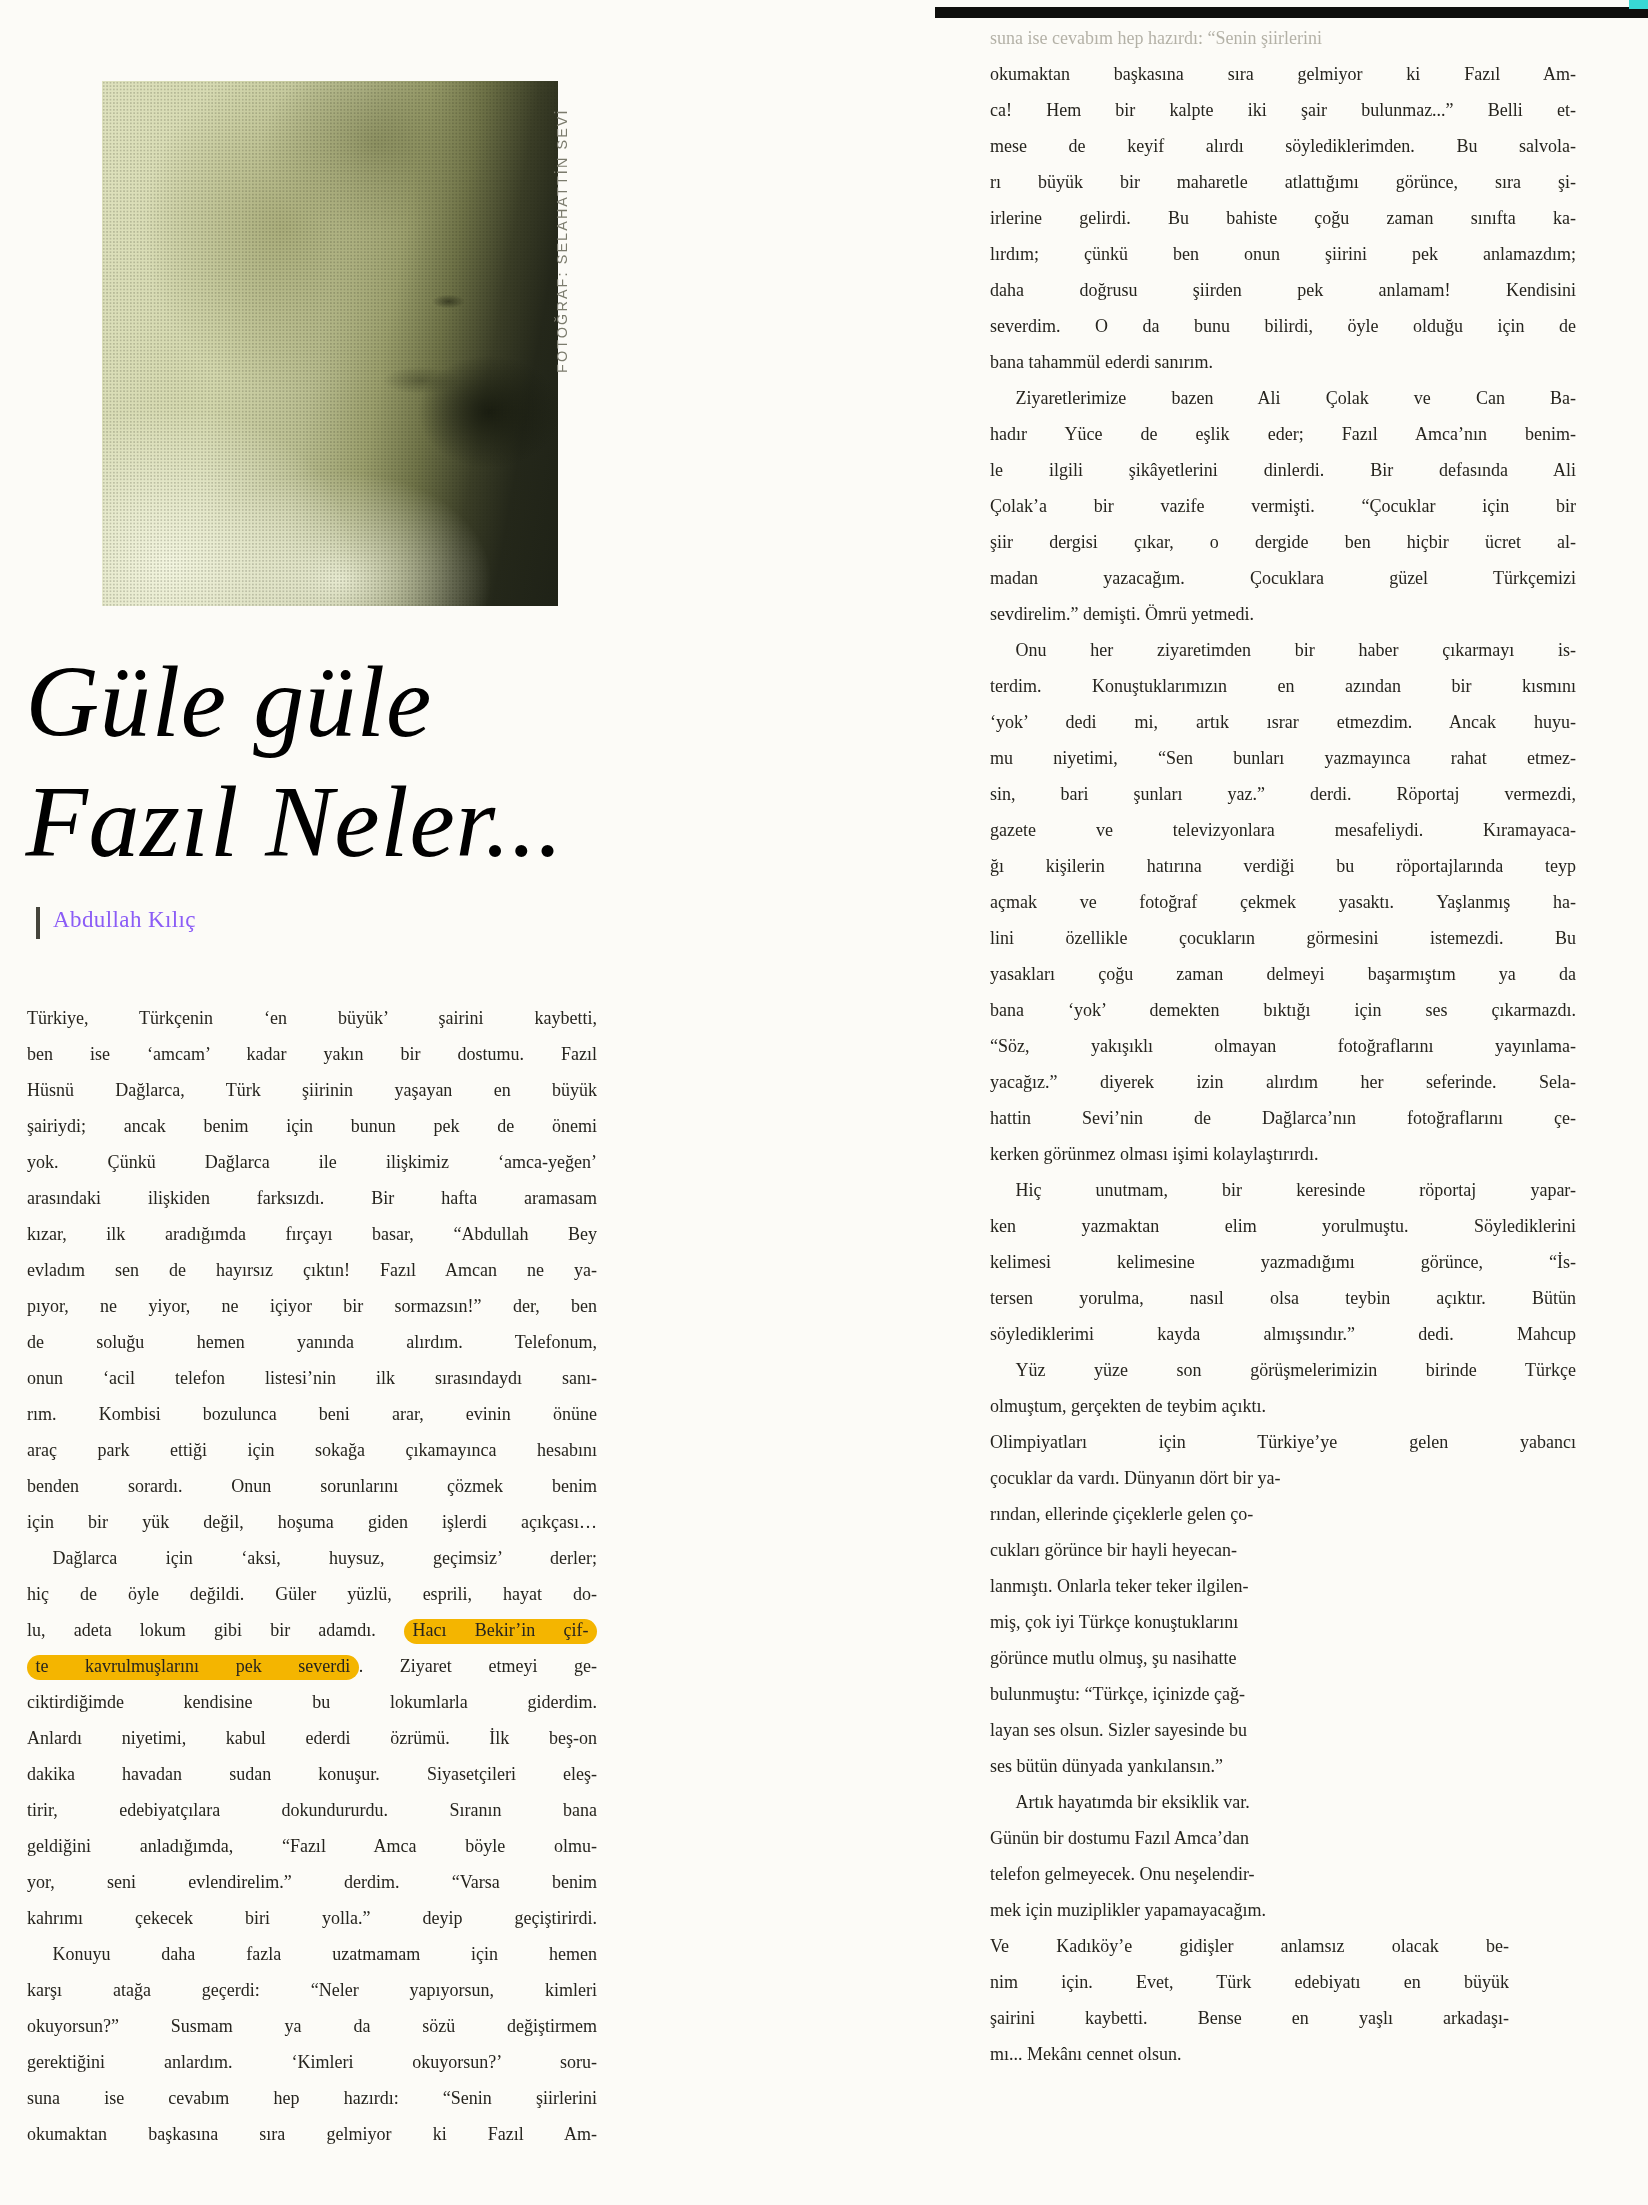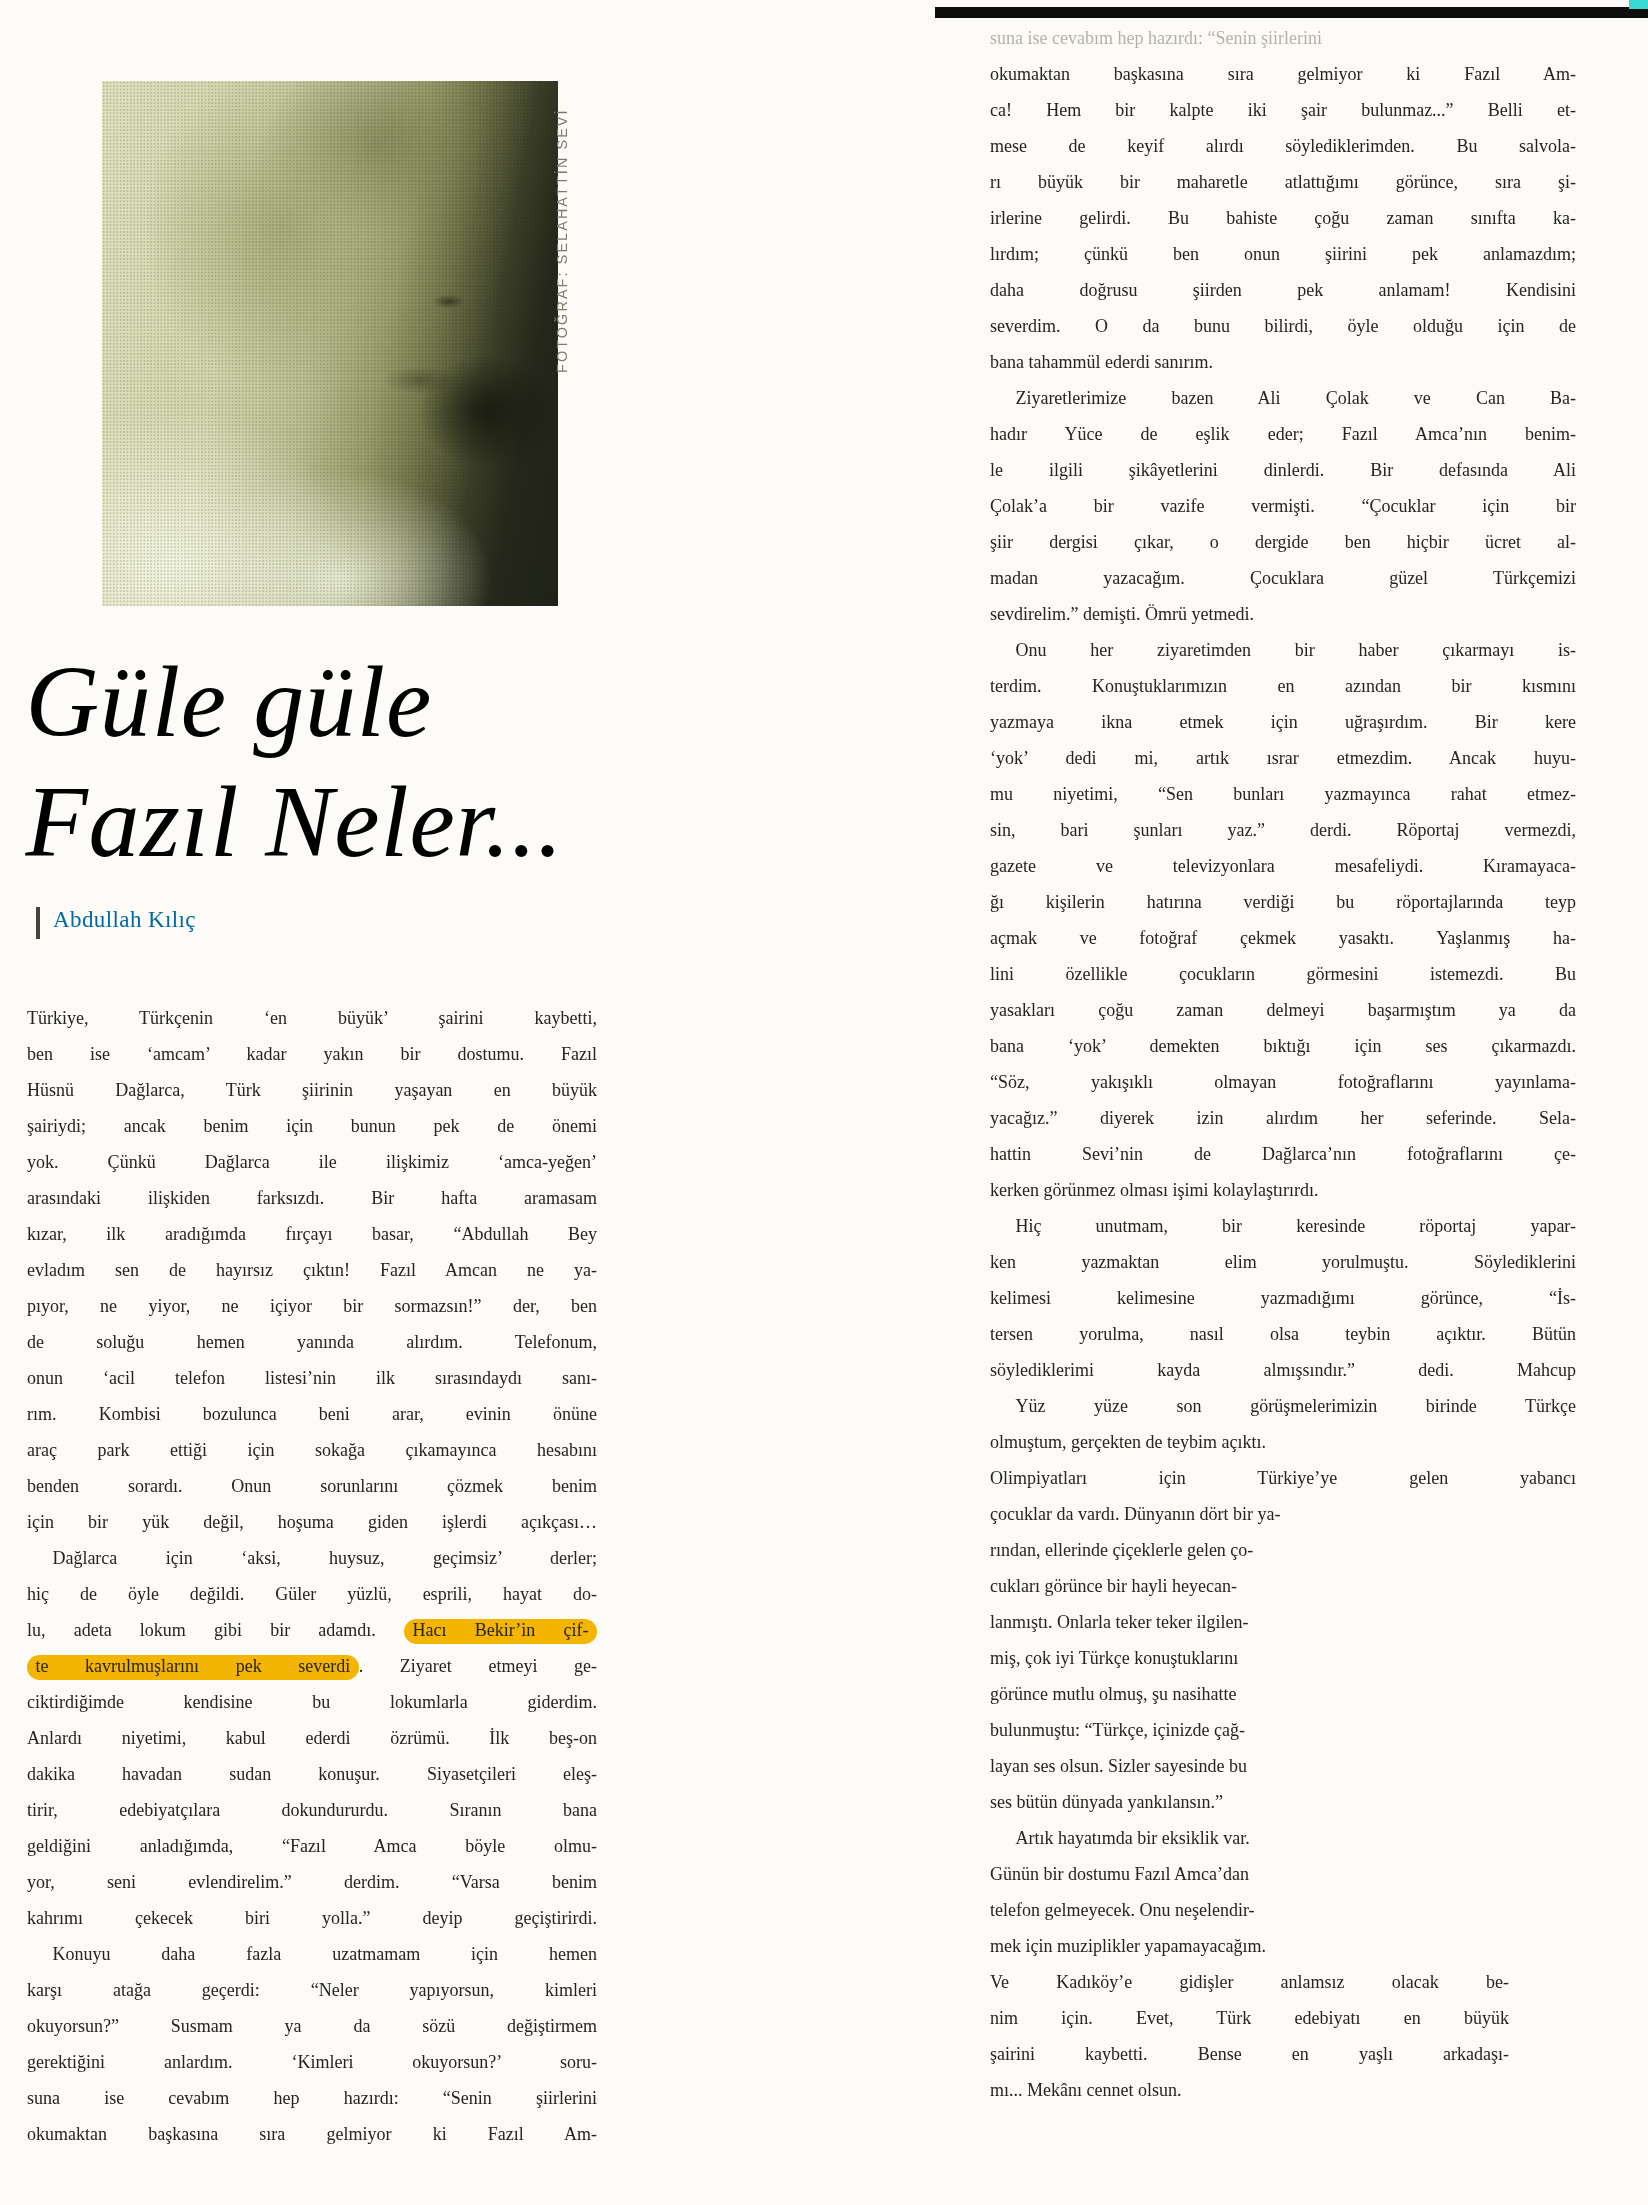--- a/index.html
+++ b/index.html
@@ -25,21 +25,21 @@
       background-image:radial-gradient(rgba(35,38,20,.20) 0.8px, rgba(35,38,20,0) 1.3px);
       background-size:3.4px 3.4px;}
   .credit{position:absolute;left:554px;top:93px;height:280px;width:30.5px;
       font-family:"Liberation Sans",sans-serif;font-size:14.4px;letter-spacing:2.1px;
       color:#7b7b6d;writing-mode:vertical-rl;transform:rotate(180deg);}
 
   
   .headline{position:absolute;left:25.4px;top:642px;font-style:italic;font-size:102px;
       line-height:120px;letter-spacing:0.8px;color:#000000;}
   .byline-bar{position:absolute;left:36px;top:907px;width:4.2px;height:32px;background:#45443b;}
-  .byline{position:absolute;left:53px;top:907px;font-size:23px;color:#0369a1;letter-spacing:0.4px;}
+  .byline{position:absolute;left:53px;top:907px;font-size:23px;color:#8b5cf6;letter-spacing:0.4px;}
 
   
   .col{position:absolute;font-size:18px;}
   .col-left{left:27px;top:1000px;width:570px;}
   .col-right{left:990px;top:20.3px;width:586px;}
   .tl{line-height:36px;text-align:justify;text-align-last:justify;}
   .tl.ta-left{text-align:left;text-align-last:left;}
   .tl.in{text-indent:25.4px;text-align:center;}
   .tl.w-med{width:519px;}
   .tl.faded{color:#a29f93;opacity:.8;}
@@ -112,21 +112,20 @@
       <div class="tl ta-left"><span>bana tahammül ederdi sanırım.</span></div>
       <div class="tl in"><span>Ziyaretlerimize bazen Ali Çolak ve Can Ba-</span></div>
       <div class="tl"><span>hadır Yüce de eşlik eder; Fazıl Amca’nın benim-</span></div>
       <div class="tl"><span>le ilgili şikâyetlerini dinlerdi. Bir defasında Ali</span></div>
       <div class="tl"><span>Çolak’a bir vazife vermişti. “Çocuklar için bir</span></div>
       <div class="tl"><span>şiir dergisi çıkar, o dergide ben hiçbir ücret al-</span></div>
       <div class="tl"><span>madan yazacağım. Çocuklara güzel Türkçemizi</span></div>
       <div class="tl ta-left"><span>sevdirelim.” demişti. Ömrü yetmedi.</span></div>
       <div class="tl in"><span>Onu her ziyaretimden bir haber çıkarmayı is-</span></div>
       <div class="tl"><span>terdim. Konuştuklarımızın en azından bir kısmını</span></div>
-      <div class="tl"><span>yazmaya ikna etmek için uğraşırdım. Bir kere</span></div>
       <div class="tl"><span>‘yok’ dedi mi, artık ısrar etmezdim. Ancak huyu-</span></div>
       <div class="tl"><span>mu niyetimi, “Sen bunları yazmayınca rahat etmez-</span></div>
       <div class="tl"><span>sin, bari şunları yaz.” derdi. Röportaj vermezdi,</span></div>
       <div class="tl"><span>gazete ve televizyonlara mesafeliydi. Kıramayaca-</span></div>
       <div class="tl"><span>ğı kişilerin hatırına verdiği bu röportajlarında teyp</span></div>
       <div class="tl"><span>açmak ve fotoğraf çekmek yasaktı. Yaşlanmış ha-</span></div>
       <div class="tl"><span>lini özellikle çocukların görmesini istemezdi. Bu</span></div>
       <div class="tl"><span>yasakları çoğu zaman delmeyi başarmıştım ya da</span></div>
       <div class="tl"><span>bana ‘yok’ demekten bıktığı için ses çıkarmazdı.</span></div>
       <div class="tl"><span>“Söz, yakışıklı olmayan fotoğraflarını yayınlama-</span></div>

